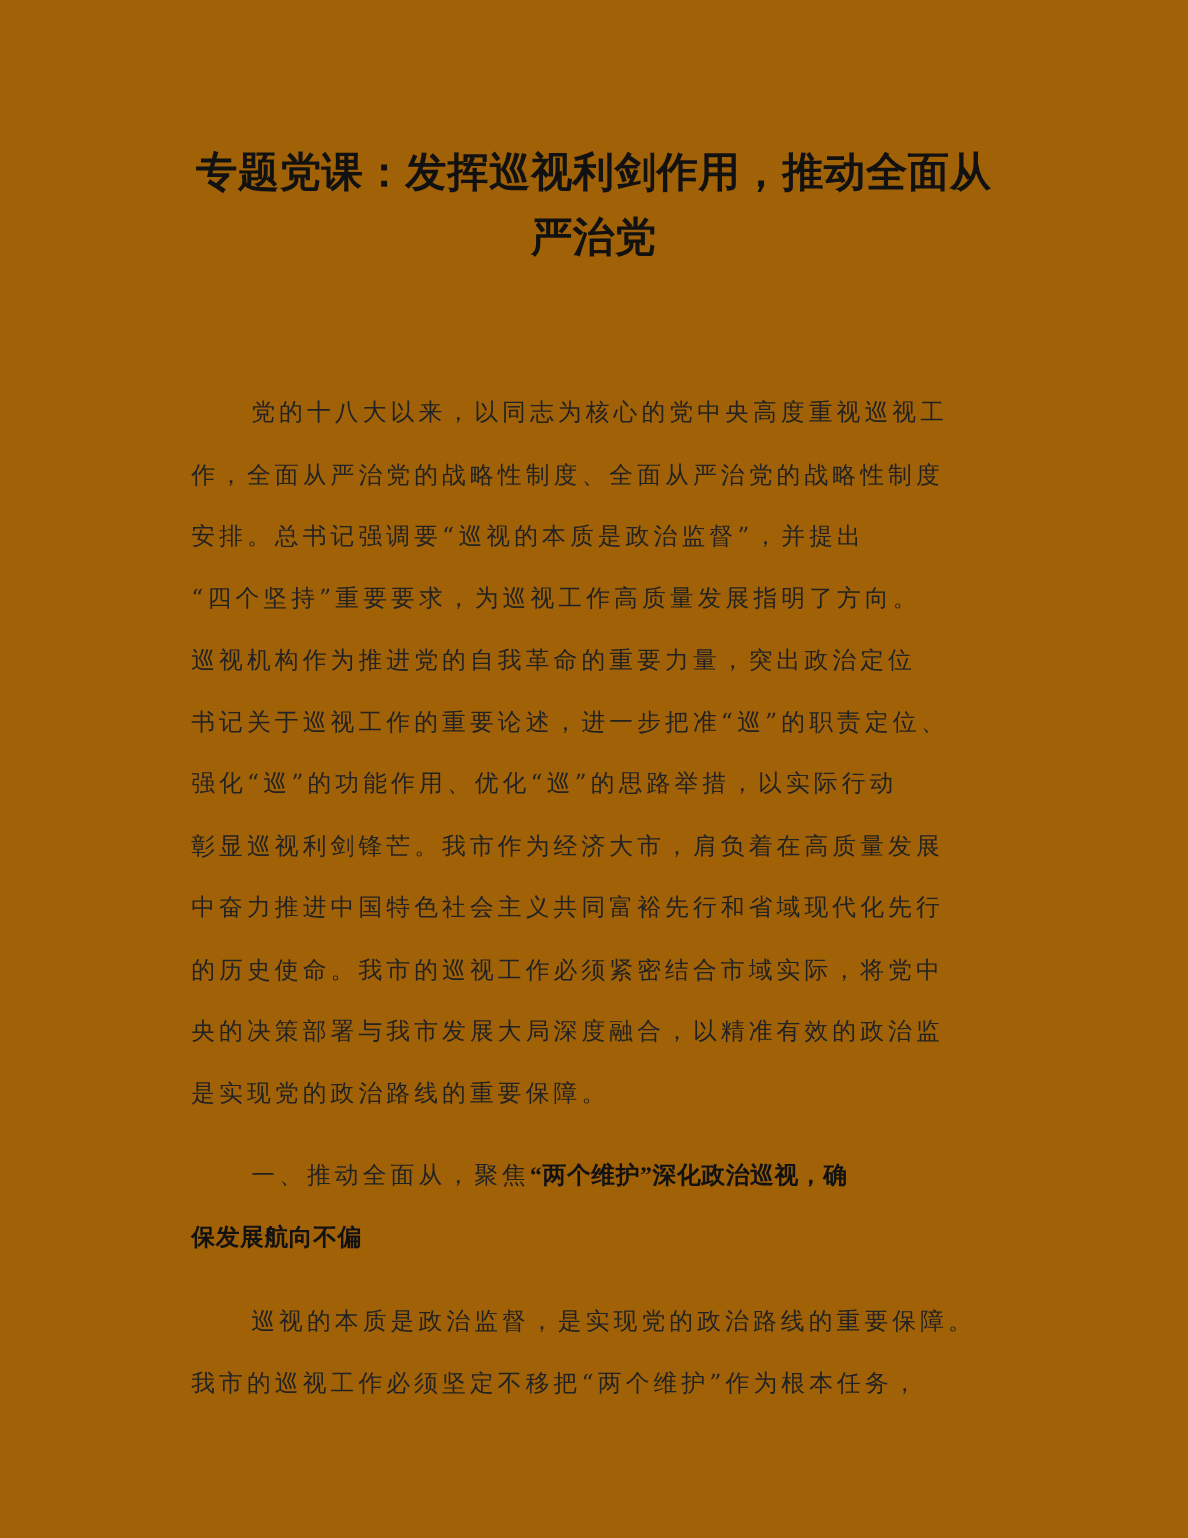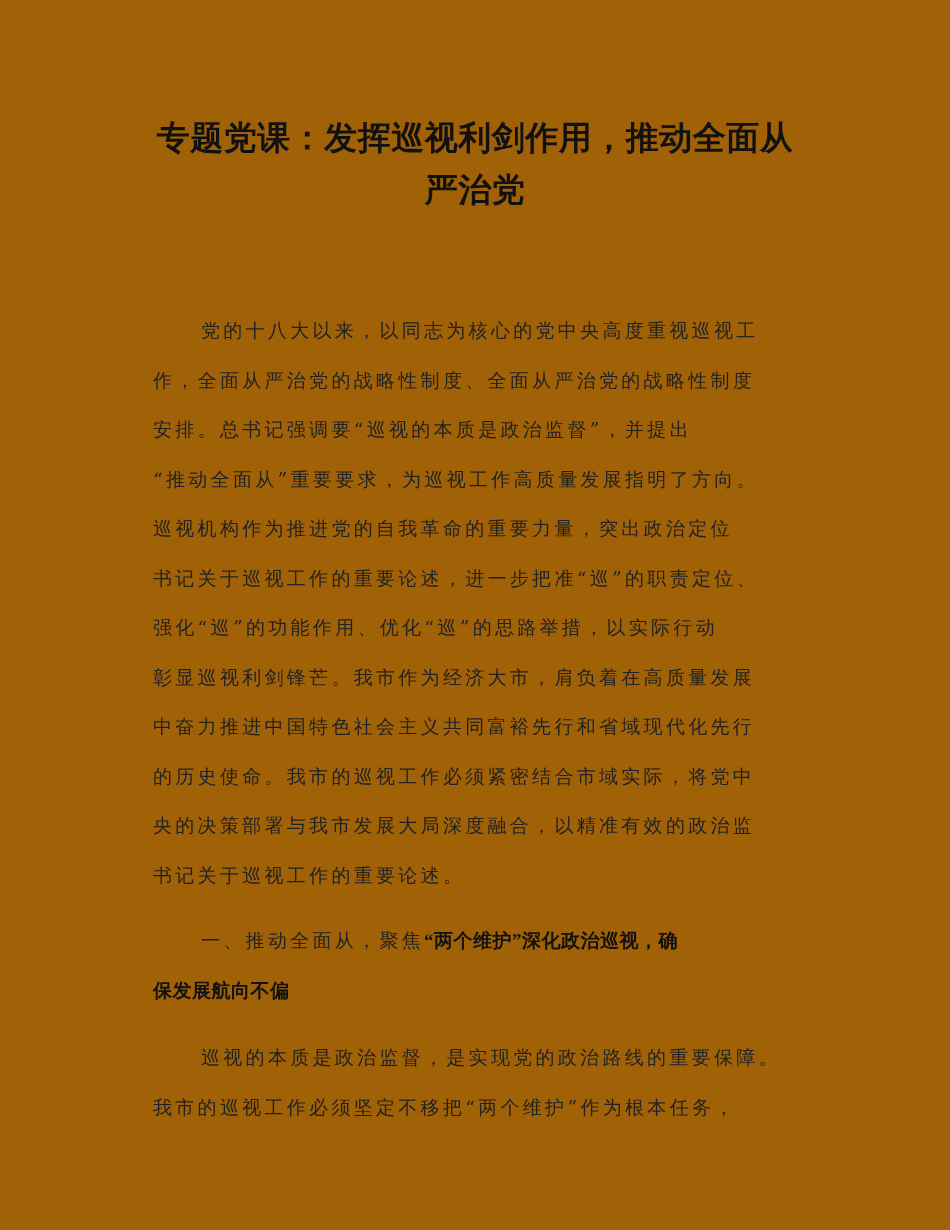--- a/index.html
+++ b/index.html
@@ -33,29 +33,29 @@
   <div class="title">
     <div>专题党课：发挥巡视利剑作用，推动全面从</div>
     <div>严治党</div>
   </div>
 
   <div class="body">
     <div>
       <span class="line indent">党的十八大以来，以同志为核心的党中央高度重视巡视工</span>
       <span class="line">作，全面从严治党的战略性制度、全面从严治党的战略性制度</span>
       <span class="line">安排。总书记强调要“巡视的本质是政治监督”，并提出</span>
-      <span class="line">“推动全面从”重要要求，为巡视工作高质量发展指明了方向。</span>
+      <span class="line">“四个坚持”重要要求，为巡视工作高质量发展指明了方向。</span>
       <span class="line">巡视机构作为推进党的自我革命的重要力量，突出政治定位</span>
       <span class="line">书记关于巡视工作的重要论述，进一步把准“巡”的职责定位、</span>
       <span class="line">强化“巡”的功能作用、优化“巡”的思路举措，以实际行动</span>
       <span class="line">彰显巡视利剑锋芒。我市作为经济大市，肩负着在高质量发展</span>
       <span class="line">中奋力推进中国特色社会主义共同富裕先行和省域现代化先行</span>
       <span class="line">的历史使命。我市的巡视工作必须紧密结合市域实际，将党中</span>
       <span class="line">央的决策部署与我市发展大局深度融合，以精准有效的政治监</span>
-      <span class="line">书记关于巡视工作的重要论述。</span>
+      <span class="line">是实现党的政治路线的重要保障。</span>
     </div>
 
     <div class="heading">
       <span class="line indent"><span>一、推动全面从，聚焦</span><span class="bold">“两个维护”深化政治巡视，确</span></span>
       <span class="line"><span class="bold">保发展航向不偏</span></span>
     </div>
 
     <div class="para2">
       <span class="line indent">巡视的本质是政治监督，是实现党的政治路线的重要保障。</span>
       <span class="line">我市的巡视工作必须坚定不移把“两个维护”作为根本任务，</span>

